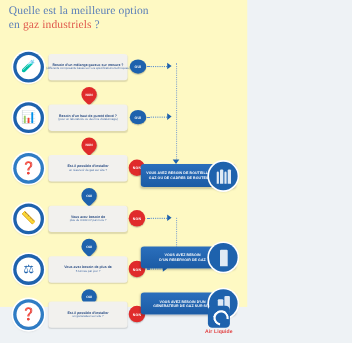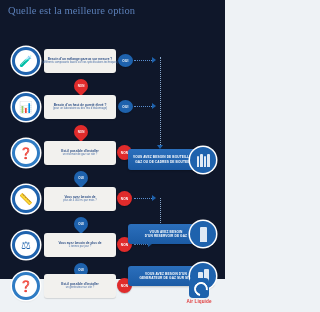--- a/index.html
+++ b/index.html
@@ -3,21 +3,21 @@
 <meta charset="utf-8">
 <style>
   html,body{margin:0;padding:0;}
   body{
     width:225px;height:312px;
     background:#eef2f5;
     font-family:"Liberation Sans",sans-serif;
     overflow:hidden;
     position:relative;
   }
-  #page{position:relative;width:225px;height:279px;background:#0f172a;}
+  #page{position:relative;width:225px;height:279px;background:#fef9c3;}
 
   
   .header{position:absolute;left:8px;top:5px;width:200px;}
   .header .line{
     font-family:"Liberation Serif",serif;
     font-size:10.5px;line-height:11.6px;
     color:#5b7fb8;letter-spacing:.1px;white-space:nowrap;
   }
   .header .accent{color:#e05b4e;}
 
@@ -152,20 +152,21 @@
     letter-spacing:.1px;
   }
 </style>
 </head>
 <body>
 
 <div id="page">
 
   <div class="header">
     <div class="line">Quelle est la meilleure option</div>
+    <div class="line"><span>en </span><span class="accent">gaz industriels</span><span> ?</span></div>
   </div>
 
   <div class="row" style="top:47px;">
     <div class="icon-circle">
       <div class="inner">
           <span class="gl">🧪</span>
         </div>
     </div>
     <div class="qbox">
       <div class="q1">Besoin d'un mélange gazeux sur mesure ?</div>

